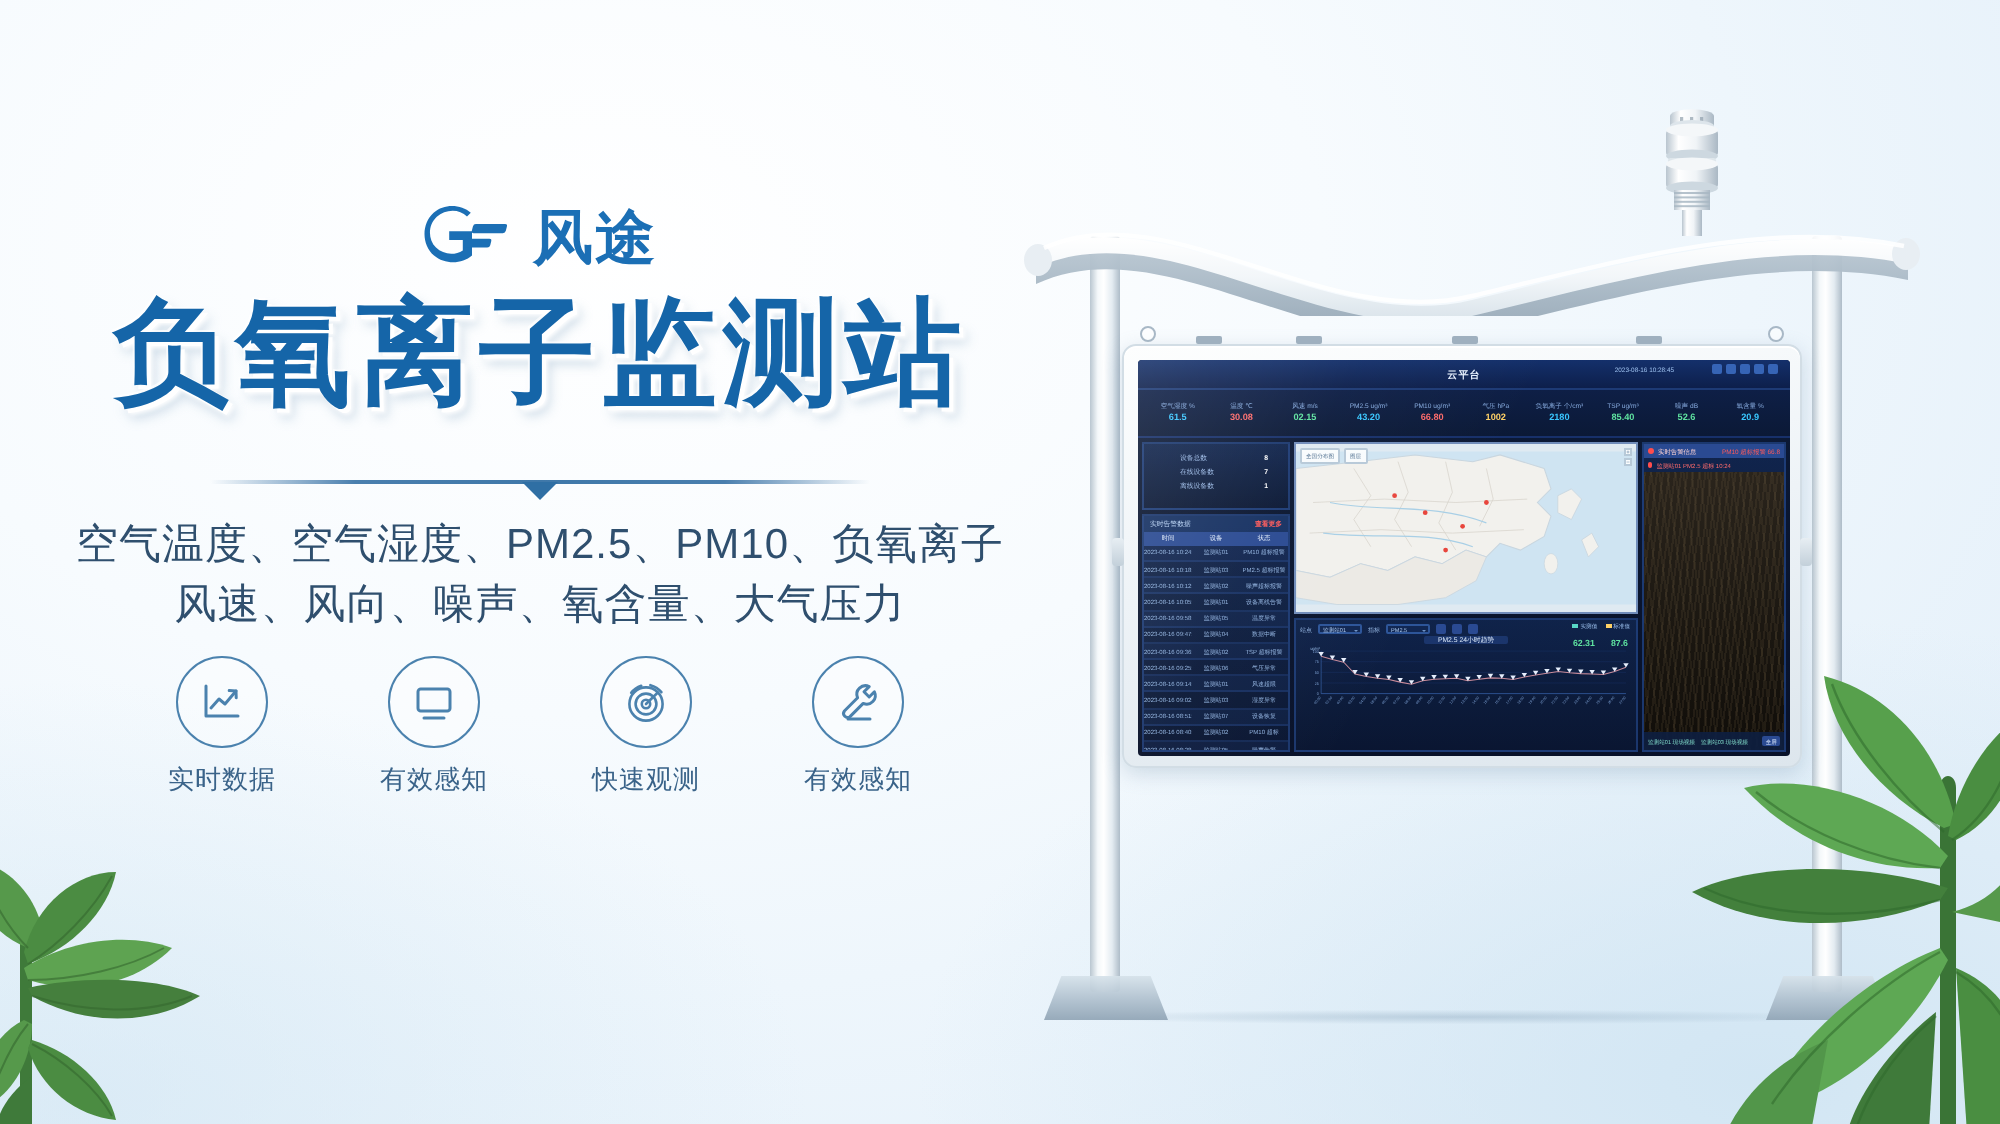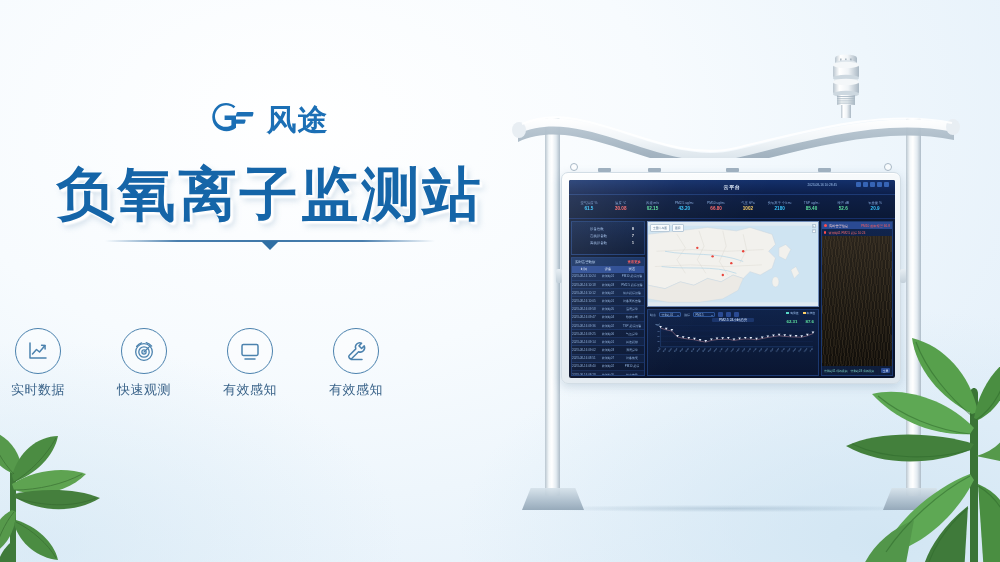--- a/index.html
+++ b/index.html
@@ -56,21 +56,21 @@
     font-weight: bold;
     color: #1b6fb5;
     letter-spacing: 1px;
     line-height: 1;
   }
 
   
   .headline {
     position: absolute;
     left: 0; right: 0;
-    top: 163px;
+    top: 146px;
     text-align: center;
     font-size: 58px;
     font-weight: bold;
     color: #1565a8;
     letter-spacing: 3px;
     line-height: 1.08;
     text-shadow:
        2px 2px 0 #ffffff,
        3px 3px 2px rgba(255,255,255,.95),
       -1px -1px 0 rgba(255,255,255,.7),
@@ -110,21 +110,21 @@
     line-height: 1.42;
     letter-spacing: .5px;
   }
 
   
   .features {
     position: absolute;
     left: 0; right: 0;
     top: 328px;
     display: flex;
-    justify-content: flex-start;
+    justify-content: center;
     gap: 30px;
   }
   .feature {
     width: 76px;
     display: flex;
     flex-direction: column;
     align-items: center;
     gap: 7px;
   }
   .feature-circle {
@@ -894,56 +894,60 @@
       <span class="logo-text">风途</span>
     </div>
 
     <div class="headline">负氧离子监测站</div>
 
     <div class="divider-wrap">
       <div class="divider-line"></div>
       <div class="divider-arrow"></div>
     </div>
 
+    <div class="sensor-lines">
+      <div>空气温度、空气湿度、PM2.5、PM10、负氧离子</div>
+      <div>风速、风向、噪声、氧含量、大气压力</div>
+    </div>
 
     <div class="features">
 
       <div class="feature">
         <span class="feature-circle">
           <svg width="24" height="24" viewBox="0 0 24 24" fill="none" stroke="#4b82ae" stroke-width="1.5" stroke-linecap="round" stroke-linejoin="round">
             <path d="M4 4 L4 19 L20 19"></path>
             <path d="M6.5 15 L10.5 10.5 L13.5 13 L19 6.5"></path>
             <path d="M19 6.5 L15.6 6.3 M19 6.5 L19.1 9.9"></path>
           </svg>
         </span>
         <span class="feature-label">实时数据</span>
+      </div>
+
+      <div class="feature">
+        <span class="feature-circle">
+          <svg width="24" height="24" viewBox="0 0 24 24" fill="none" stroke="#4b82ae" stroke-width="1.5" stroke-linecap="round" stroke-linejoin="round">
+            <rect x="4" y="5.5" width="16" height="11" rx="1.4"></rect>
+            <path d="M7 20 L17 20"></path>
+          </svg>
+        </span>
+        <span class="feature-label">有效感知</span>
       </div>
 
       <div class="feature">
         <span class="feature-circle">
           <svg width="24" height="24" viewBox="0 0 24 24" fill="none" stroke="#4b82ae" stroke-width="1.3" stroke-linecap="round">
             <circle cx="12" cy="13" r="8.3"></circle>
             <circle cx="12" cy="13" r="5.2"></circle>
             <circle cx="12" cy="13" r="2.1"></circle>
             <path d="M12 13 L17.8 7.4"></path>
             <path d="M14.2 3.6 C16.4 4.2 18.3 5.4 19.7 7.1"></path>
             <path d="M9.6 3.9 C7.6 4.6 5.9 5.8 4.6 7.4"></path>
           </svg>
         </span>
         <span class="feature-label">快速观测</span>
-      </div>
-
-      <div class="feature">
-        <span class="feature-circle">
-          <svg width="24" height="24" viewBox="0 0 24 24" fill="none" stroke="#4b82ae" stroke-width="1.5" stroke-linecap="round" stroke-linejoin="round">
-            <rect x="4" y="5.5" width="16" height="11" rx="1.4"></rect>
-            <path d="M7 20 L17 20"></path>
-          </svg>
-        </span>
-        <span class="feature-label">有效感知</span>
       </div>
 
       <div class="feature">
         <span class="feature-circle">
           <svg width="24" height="24" viewBox="0 0 24 24" fill="none" stroke="#4b82ae" stroke-width="1.5" stroke-linecap="round" stroke-linejoin="round">
             <path d="M17.6 4.3 A4.3 4.3 0 0 0 11.8 9.9 L5.2 16.5 A2 2 0 0 0 8 19.3 L14.6 12.7
                      A4.3 4.3 0 0 0 20.2 6.9 L17.6 9.5 L15 6.9 Z"></path>
             <path d="M7 20.5 L18 20.5"></path>
           </svg>
         </span>

